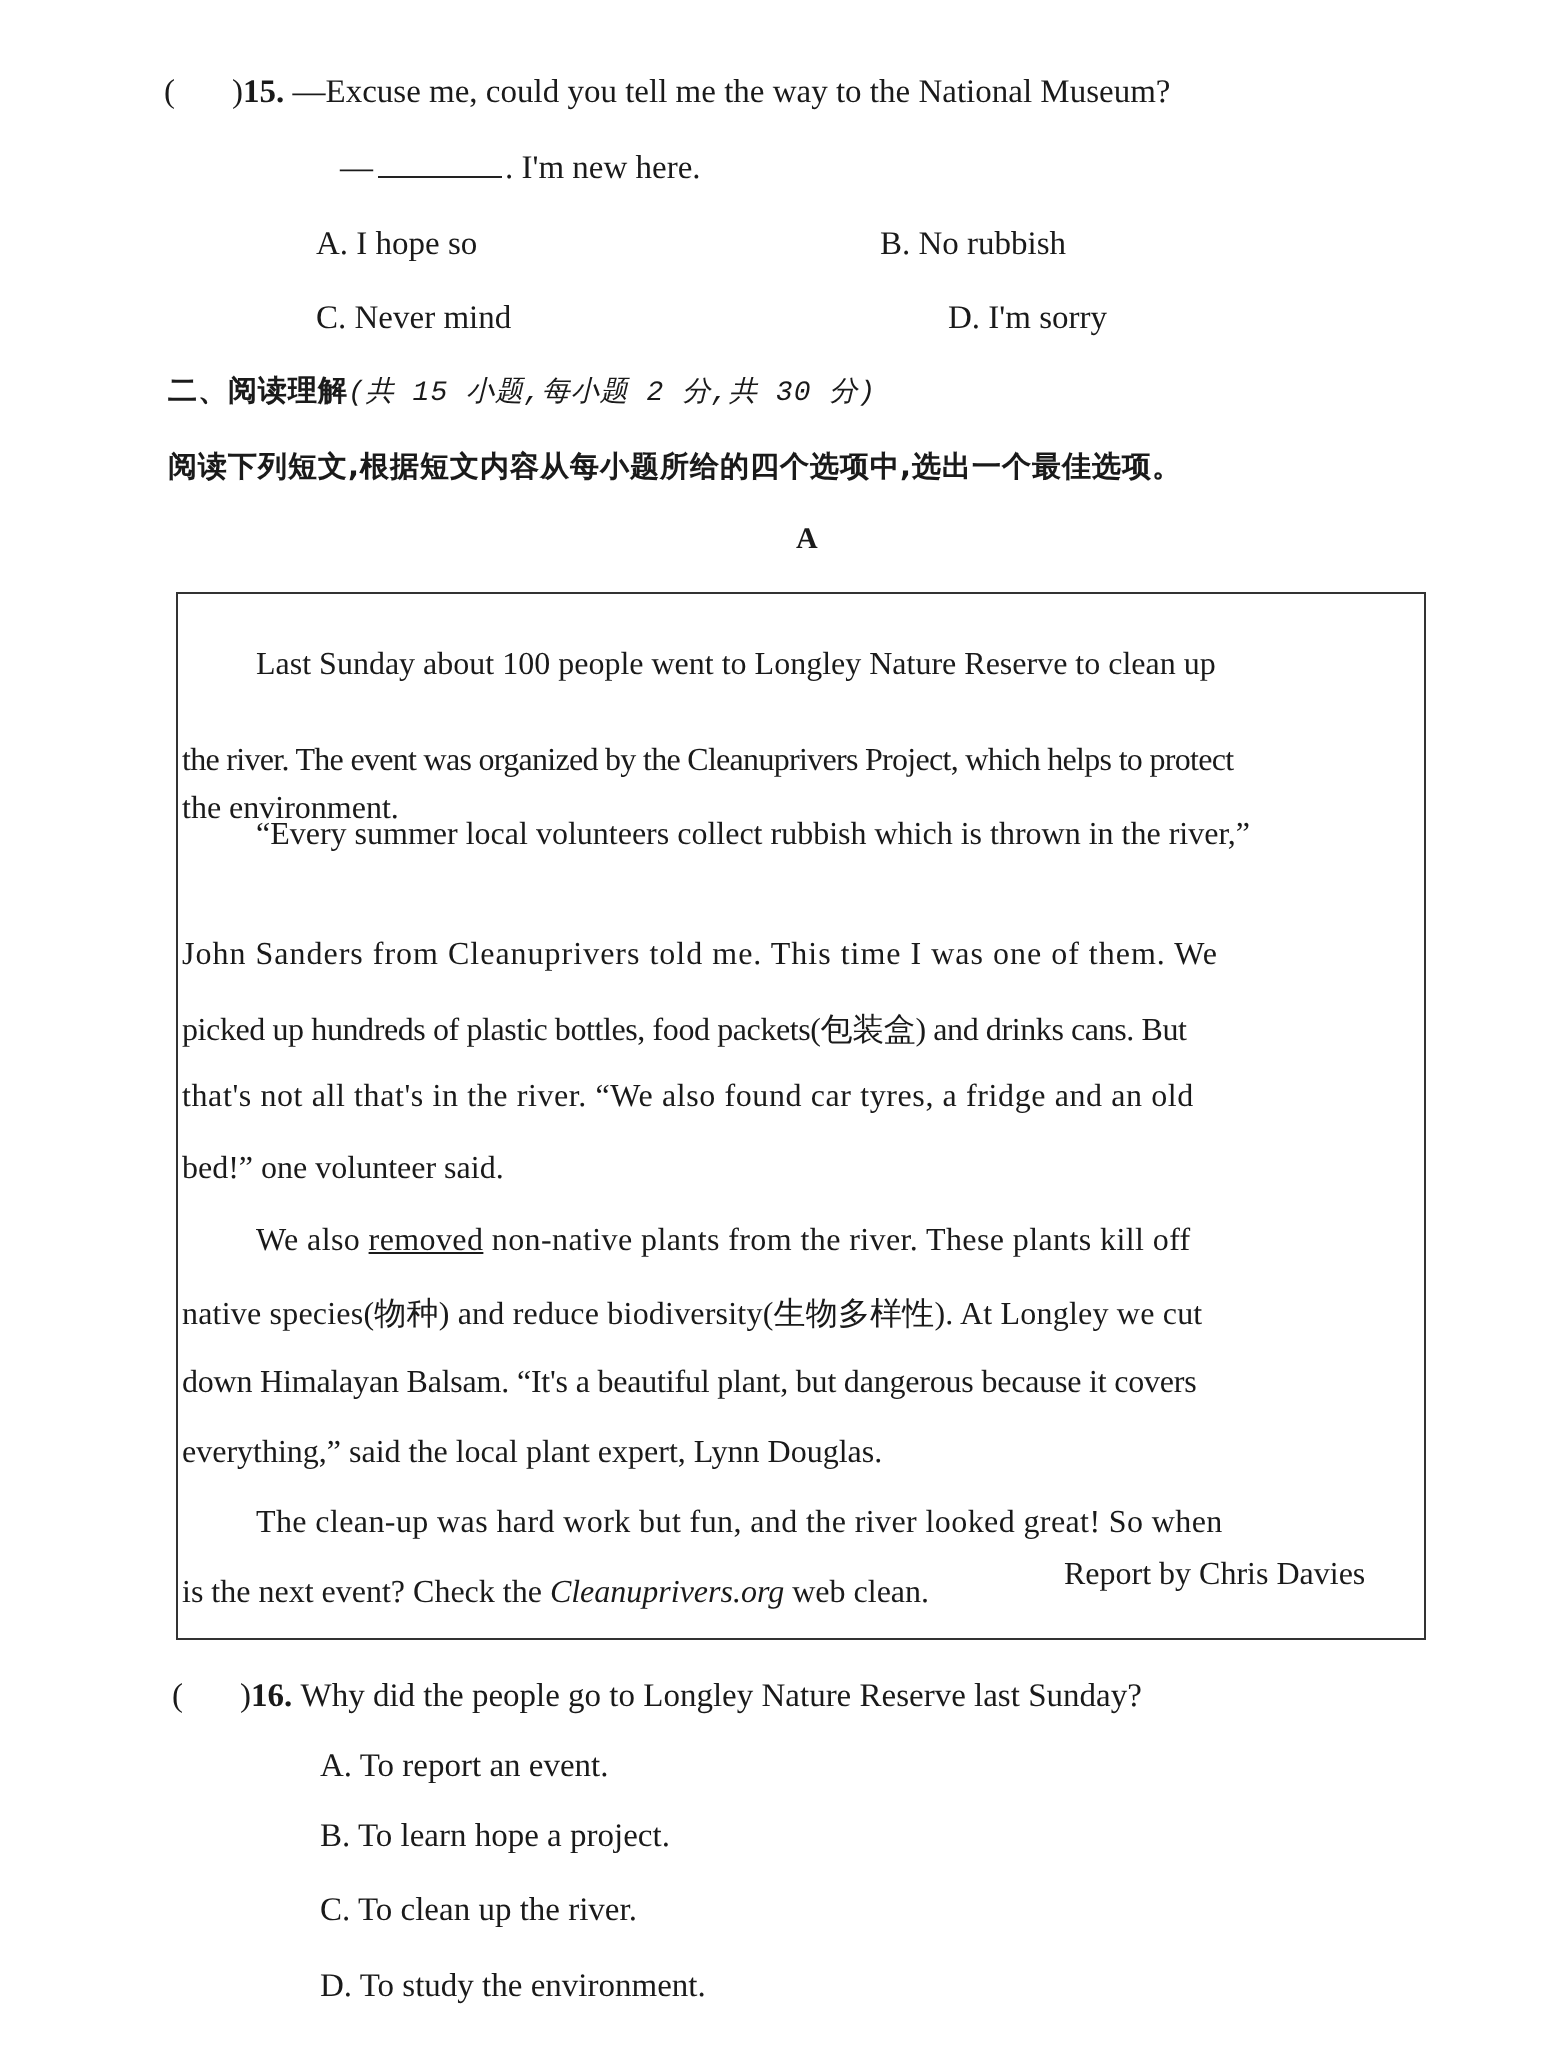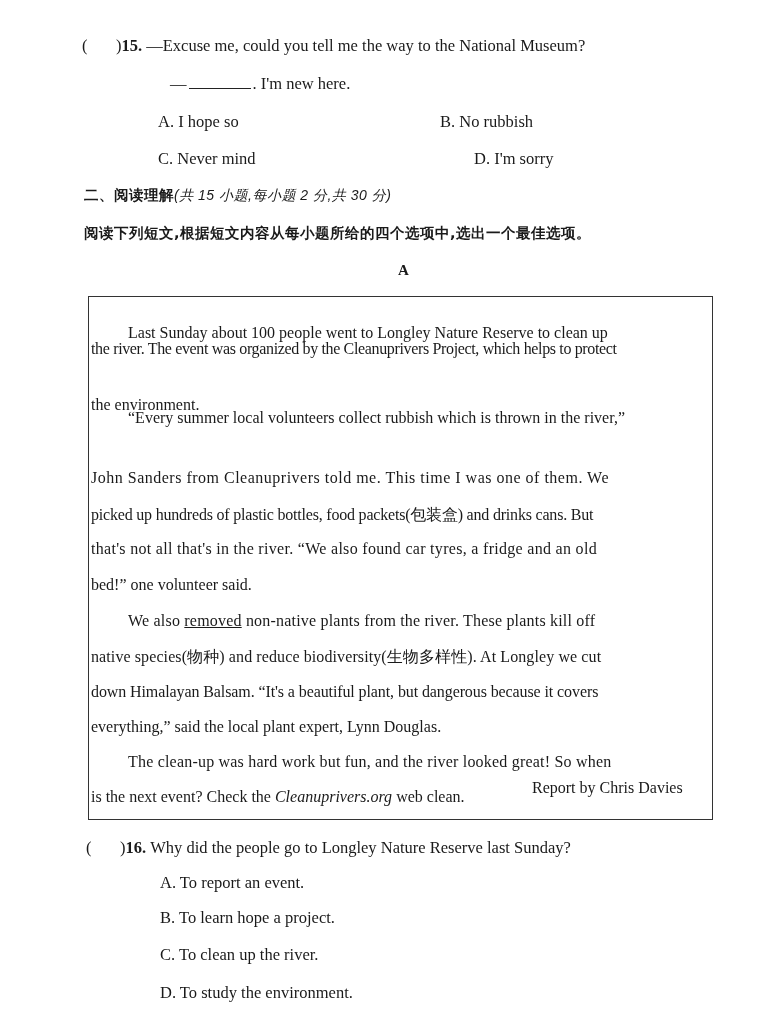--- a/index.html
+++ b/index.html
@@ -5,21 +5,21 @@
   html, body { margin:0; padding:0; }
   body {
     width:784px; height:1024px; background:#ffffff; position:relative; overflow:hidden;
     font-family:"Liberation Serif","DejaVu Serif",serif; color:#1a1a1a;
   }
   .abs { position:absolute; white-space:nowrap; }
   .q { font-size:16.5px; }
   .bold { font-weight:bold; }
   .blank { display:inline-block; width:62px; border-bottom:1px solid #222; height:14px; vertical-align:baseline; margin:0 2px; }
   .sec { font-family:"DejaVu Sans",sans-serif; font-weight:bold; font-size:14.5px; letter-spacing:0.5px; }
-  .sec .sub { font-weight:normal; font-family:Liberation Sans, sans-serif; font-style:italic; font-size:14px; }
+  .sec .sub { font-weight:normal; font-family:Liberation Mono, monospace; font-style:italic; font-size:14px; }
   .box {
     position:absolute; left:88px; top:296px; width:625px; height:524px;
     border:1.5px solid #333; box-sizing:border-box;
   }
   .line { position:absolute; left:91px; font-size:16px; white-space:nowrap;margin-top:24px; }
   .u { text-decoration:underline; }
   .i { font-style:italic; }
 </style>
 </head>
 <body>
@@ -39,21 +39,21 @@
 <div class="abs q" style="left:430px; top:149px;margin-left:44px;">D. I'm sorry</div>
 
 <div class="abs sec" style="left:84px; top:186px;">
   <span>二、阅读理解</span><span class="sub">(共 15 小题,每小题 2 分,共 30 分)</span>
 </div>
 <div class="abs sec" style="left:84px; top:224px;">阅读下列短文,根据短文内容从每小题所给的四个选项中,选出一个最佳选项。</div>
 <div class="abs bold" style="left:398px; top:262px; font-size:15px;">A</div>
 
 <div class="box"></div>
 <div class="line" style="top:300px; left:128px;">Last Sunday about 100 people went to Longley Nature Reserve to clean up</div>
-<div class="line" style="top:316px; letter-spacing:-0.35px;text-align:center;">the river. The event was organized by the Cleanuprivers Project, which helps to protect</div>
+<div class="line" style="top:348px; letter-spacing:-0.35px;text-align:center;">the river. The event was organized by the Cleanuprivers Project, which helps to protect</div>
 <div class="line" style="top:372px;">the environment.</div>
 <div class="line" style="top:385px; left:128px;">“Every summer local volunteers collect rubbish which is thrown in the river,”</div>
 <div class="line" style="top:445px; letter-spacing:0.5px;">John Sanders from Cleanuprivers told me. This time I was one of them. We</div>
 <div class="line" style="top:481px; letter-spacing:-0.2px;">picked up hundreds of plastic bottles, food packets(包装盒) and drinks cans. But</div>
 <div class="line" style="top:516px; letter-spacing:0.3px;">that's not all that's in the river. “We also found car tyres, a fridge and an old</div>
 <div class="line" style="top:552px;">bed!” one volunteer said.</div>
 <div class="line" style="top:588px; left:128px; letter-spacing:0.2px;">
   <span>We also </span><span class="u">removed</span><span> non-native plants from the river. These plants kill off</span>
 </div>
 <div class="line" style="top:623px; letter-spacing:0.1px;">native species(物种) and reduce biodiversity(生物多样性). At Longley we cut</div>

